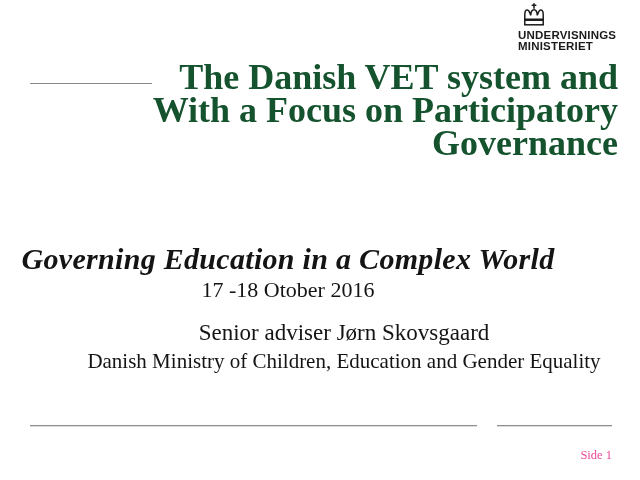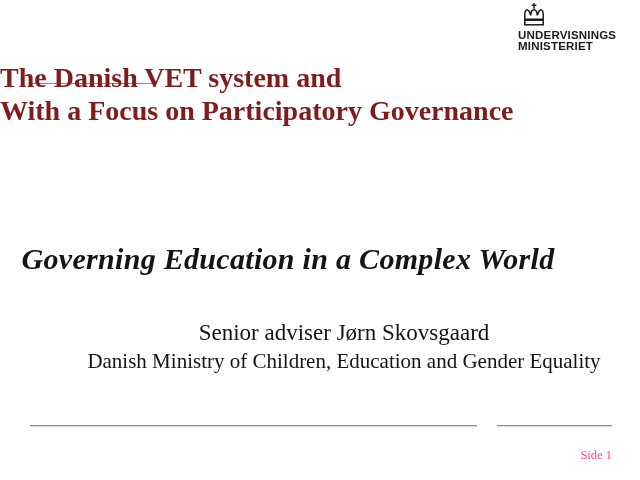--- a/index.html
+++ b/index.html
@@ -30,25 +30,25 @@
   .title-rule {
     position: absolute; top: 83px; left: 30px;
     width: 122px; height: 1px;
     background: #8a8a8a;
   }
 
   
   .title {
     position: absolute; top: 61px; left: 0;
     width: 618px;
-    text-align: left;
+    text-align: right;
     font-weight: bold;
-    font-size: 28px;
+    font-size: 36px;
     line-height: 33px;
-    color: #7f1d1d;
+    color: #14532d;
   }
 
   
   .subtitle { position: absolute; top: 242px; left: 0; width: 576px; text-align: center; color: #141414; }
   .subtitle .heading {
     font-weight: bold; font-style: italic;
     font-size: 30px; line-height: 33px; letter-spacing: 0.3px;
   }
   .subtitle .date { font-size: 22px; line-height: 30px; }
 
@@ -93,20 +93,21 @@
 
   <div class="title-rule"></div>
 
   <div class="title">
     <div>The Danish VET system and</div>
     <div>With a Focus on Participatory Governance</div>
   </div>
 
   <div class="subtitle">
     <div class="heading">Governing Education in a Complex World</div>
+    <div class="date">17 -18 Otober 2016</div>
   </div>
 
   <div class="author">
     <div class="name">Senior adviser Jørn Skovsgaard</div>
     <div class="org">Danish Ministry of Children, Education and Gender Equality</div>
   </div>
 
   <div class="footer-rule long"></div>
   <div class="footer-rule short"></div>
 

